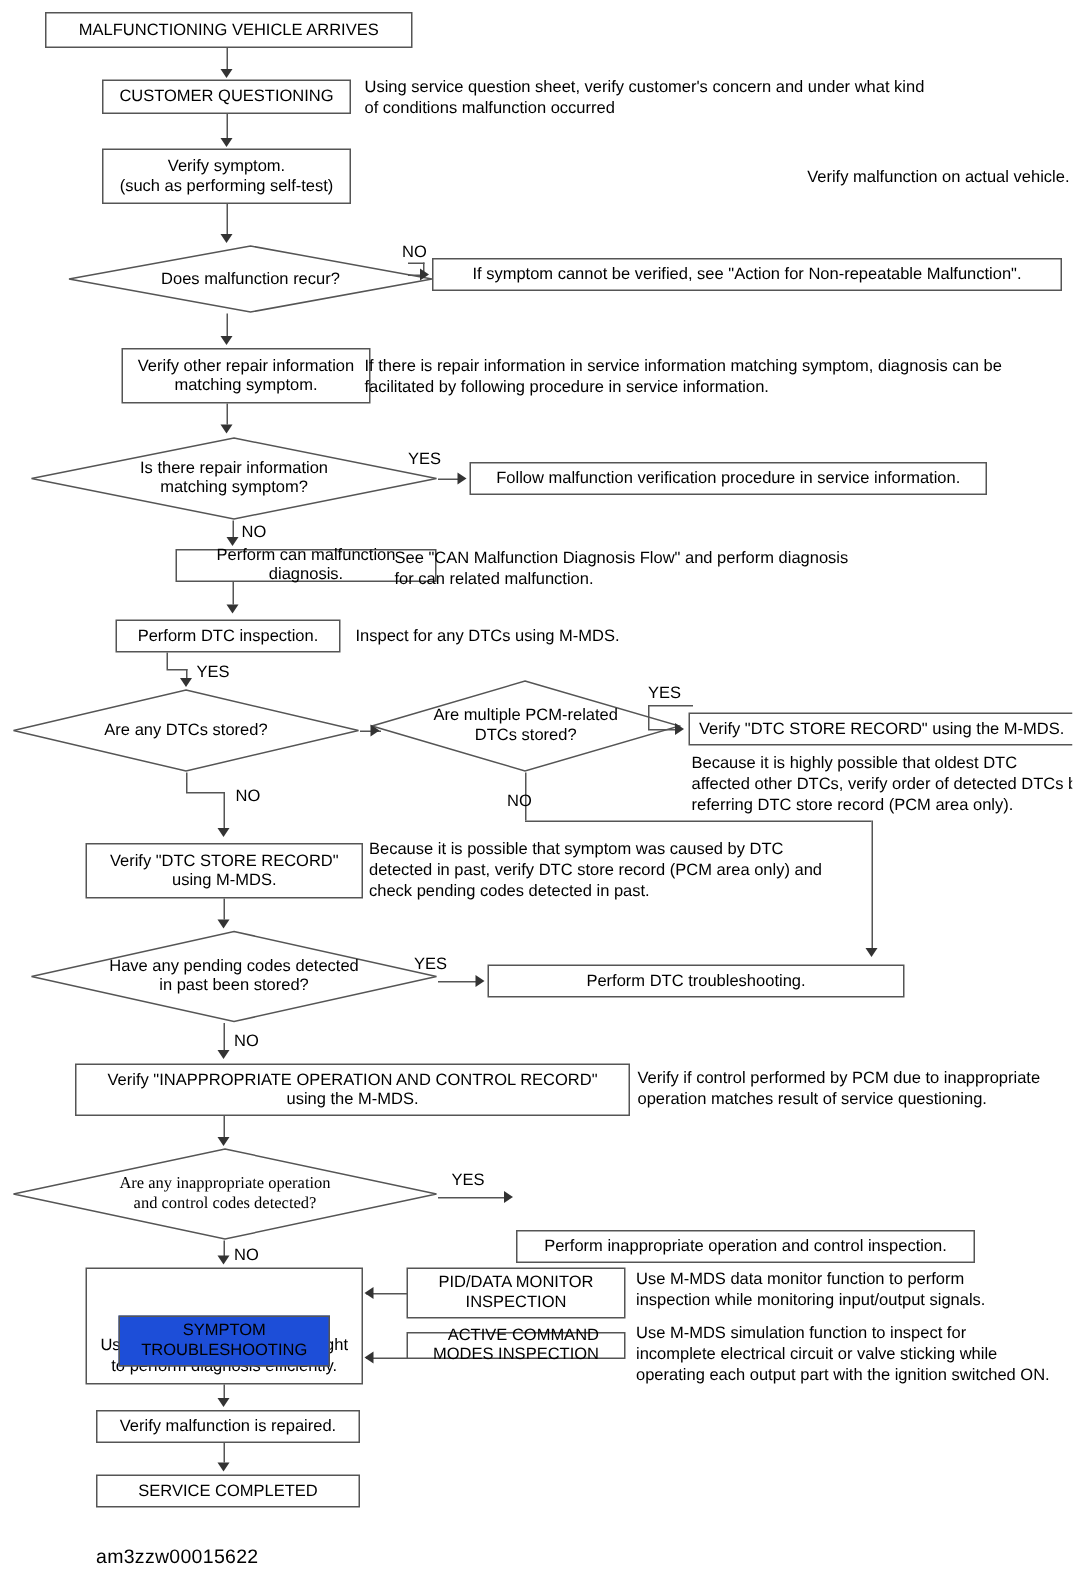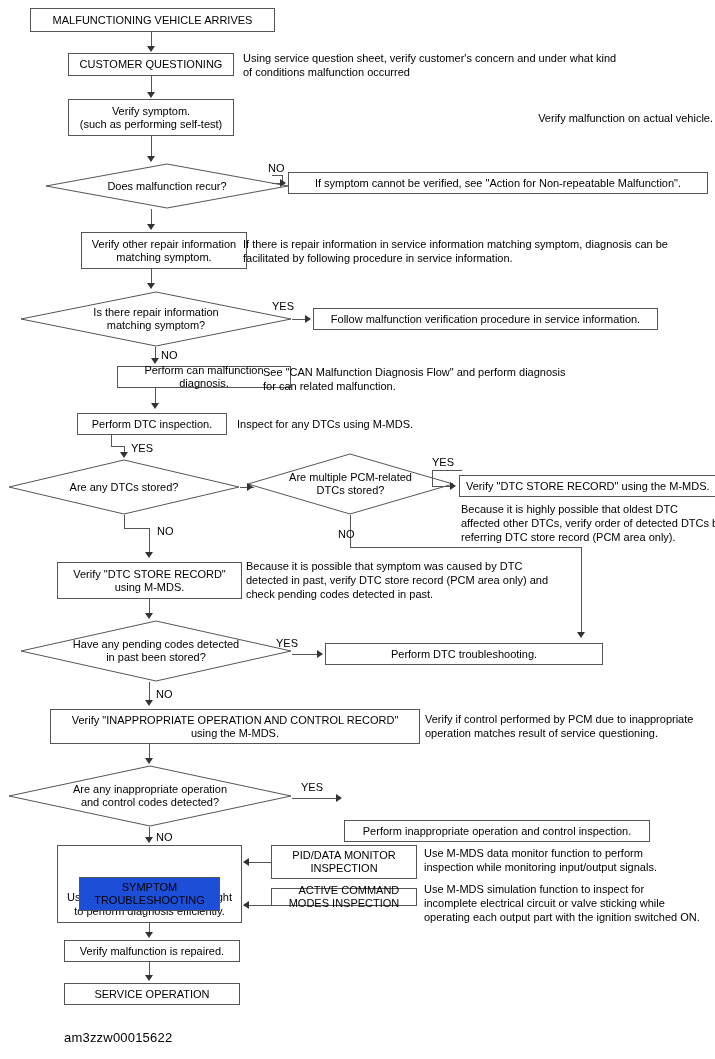--- a/index.html
+++ b/index.html
@@ -173,21 +173,21 @@
 TROUBLESHOOTING</div>
 
   <div class="node" style="left:271px; top:845px; width:146px; height:34px;">PID/DATA MONITOR
 INSPECTION</div>
 
   <div class="node" style="left:271px; top:888px; width:146px; height:18px;text-align:right;">ACTIVE COMMAND
 MODES INSPECTION</div>
 
   <div class="node" style="left:64px; top:940px; width:176px; height:22px;">Verify malfunction is repaired.</div>
 
-  <div class="node" style="left:64px; top:983px; width:176px; height:22px;">SERVICE OPERATION</div>
+  <div class="node" style="left:64px; top:983px; width:176px; height:22px;">SERVICE COMPLETED</div>
 
   <div class="diamond" style="left:45px; top:163px; width:244px; height:46px;">
     <svg width="244" height="46" viewBox="0 0 244 46">
       <polygon points="122,1 243,23 122,45 1,23" fill="#ffffff" stroke="#555555" stroke-width="1"></polygon>
     </svg>
     <div class="dtext">Does malfunction recur?</div>
   </div>
 
   <div class="diamond" style="left:20px; top:291px; width:272px; height:56px;">
     <svg width="272" height="56" viewBox="0 0 272 56">
@@ -213,21 +213,21 @@
   </div>
 
   <div class="diamond" style="left:20px; top:620px; width:272px; height:62px;">
     <svg width="272" height="62" viewBox="0 0 272 62">
       <polygon points="136,1 271,31 136,61 1,31" fill="#ffffff" stroke="#555555" stroke-width="1"></polygon>
     </svg>
     <div class="dtext">Have any pending codes detected
 in past been stored?</div>
   </div>
 
-  <div class="diamond" style="left:8px; top:765px; width:284px; height:62px;">
+  <div class="diamond" style="left:8px; top:765px; width:284px; height:62px;font-family:Liberation Serif, serif;">
     <svg width="284" height="62" viewBox="0 0 284 62">
       <polygon points="142,1 283,31 142,61 1,31" fill="#ffffff" stroke="#555555" stroke-width="1"></polygon>
     </svg>
     <div class="dtext">Are any inappropriate operation
 and control codes detected?</div>
   </div>
 
   <div class="vline" style="left:151px; top:32px; height:16px;"></div>
   <div class="arrow-d" style="left:147px; top:46px;"></div>
 

